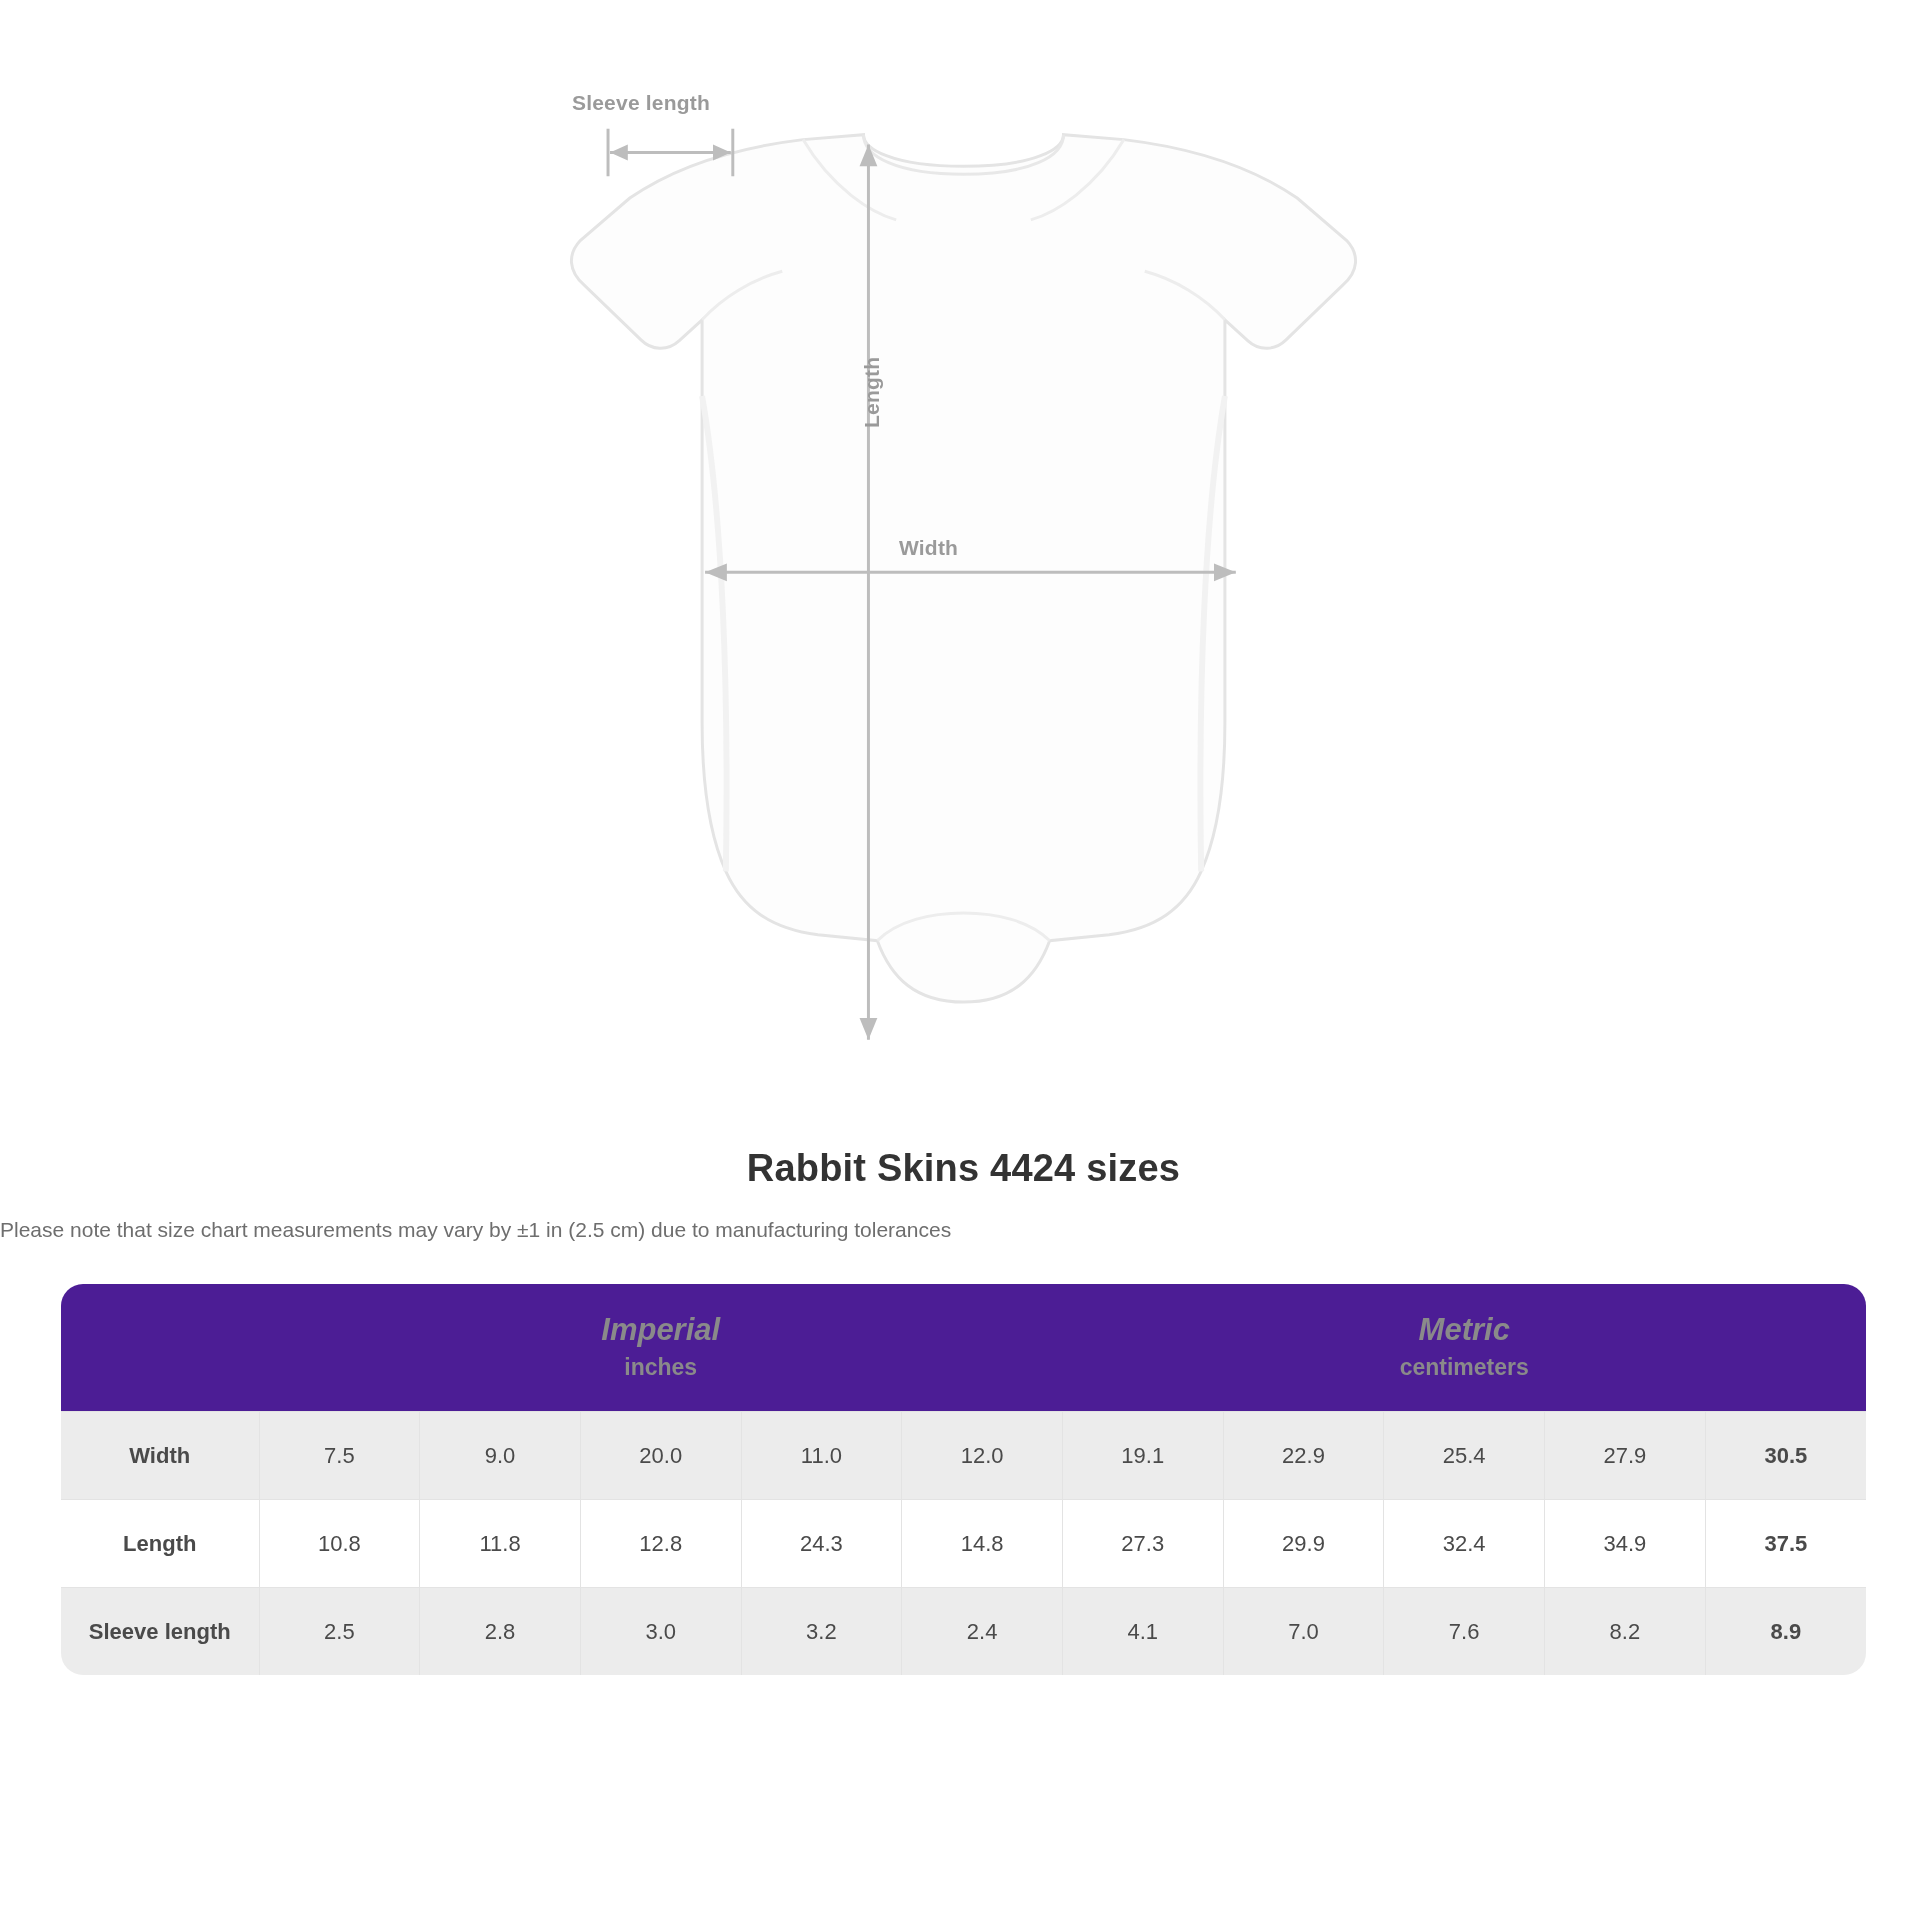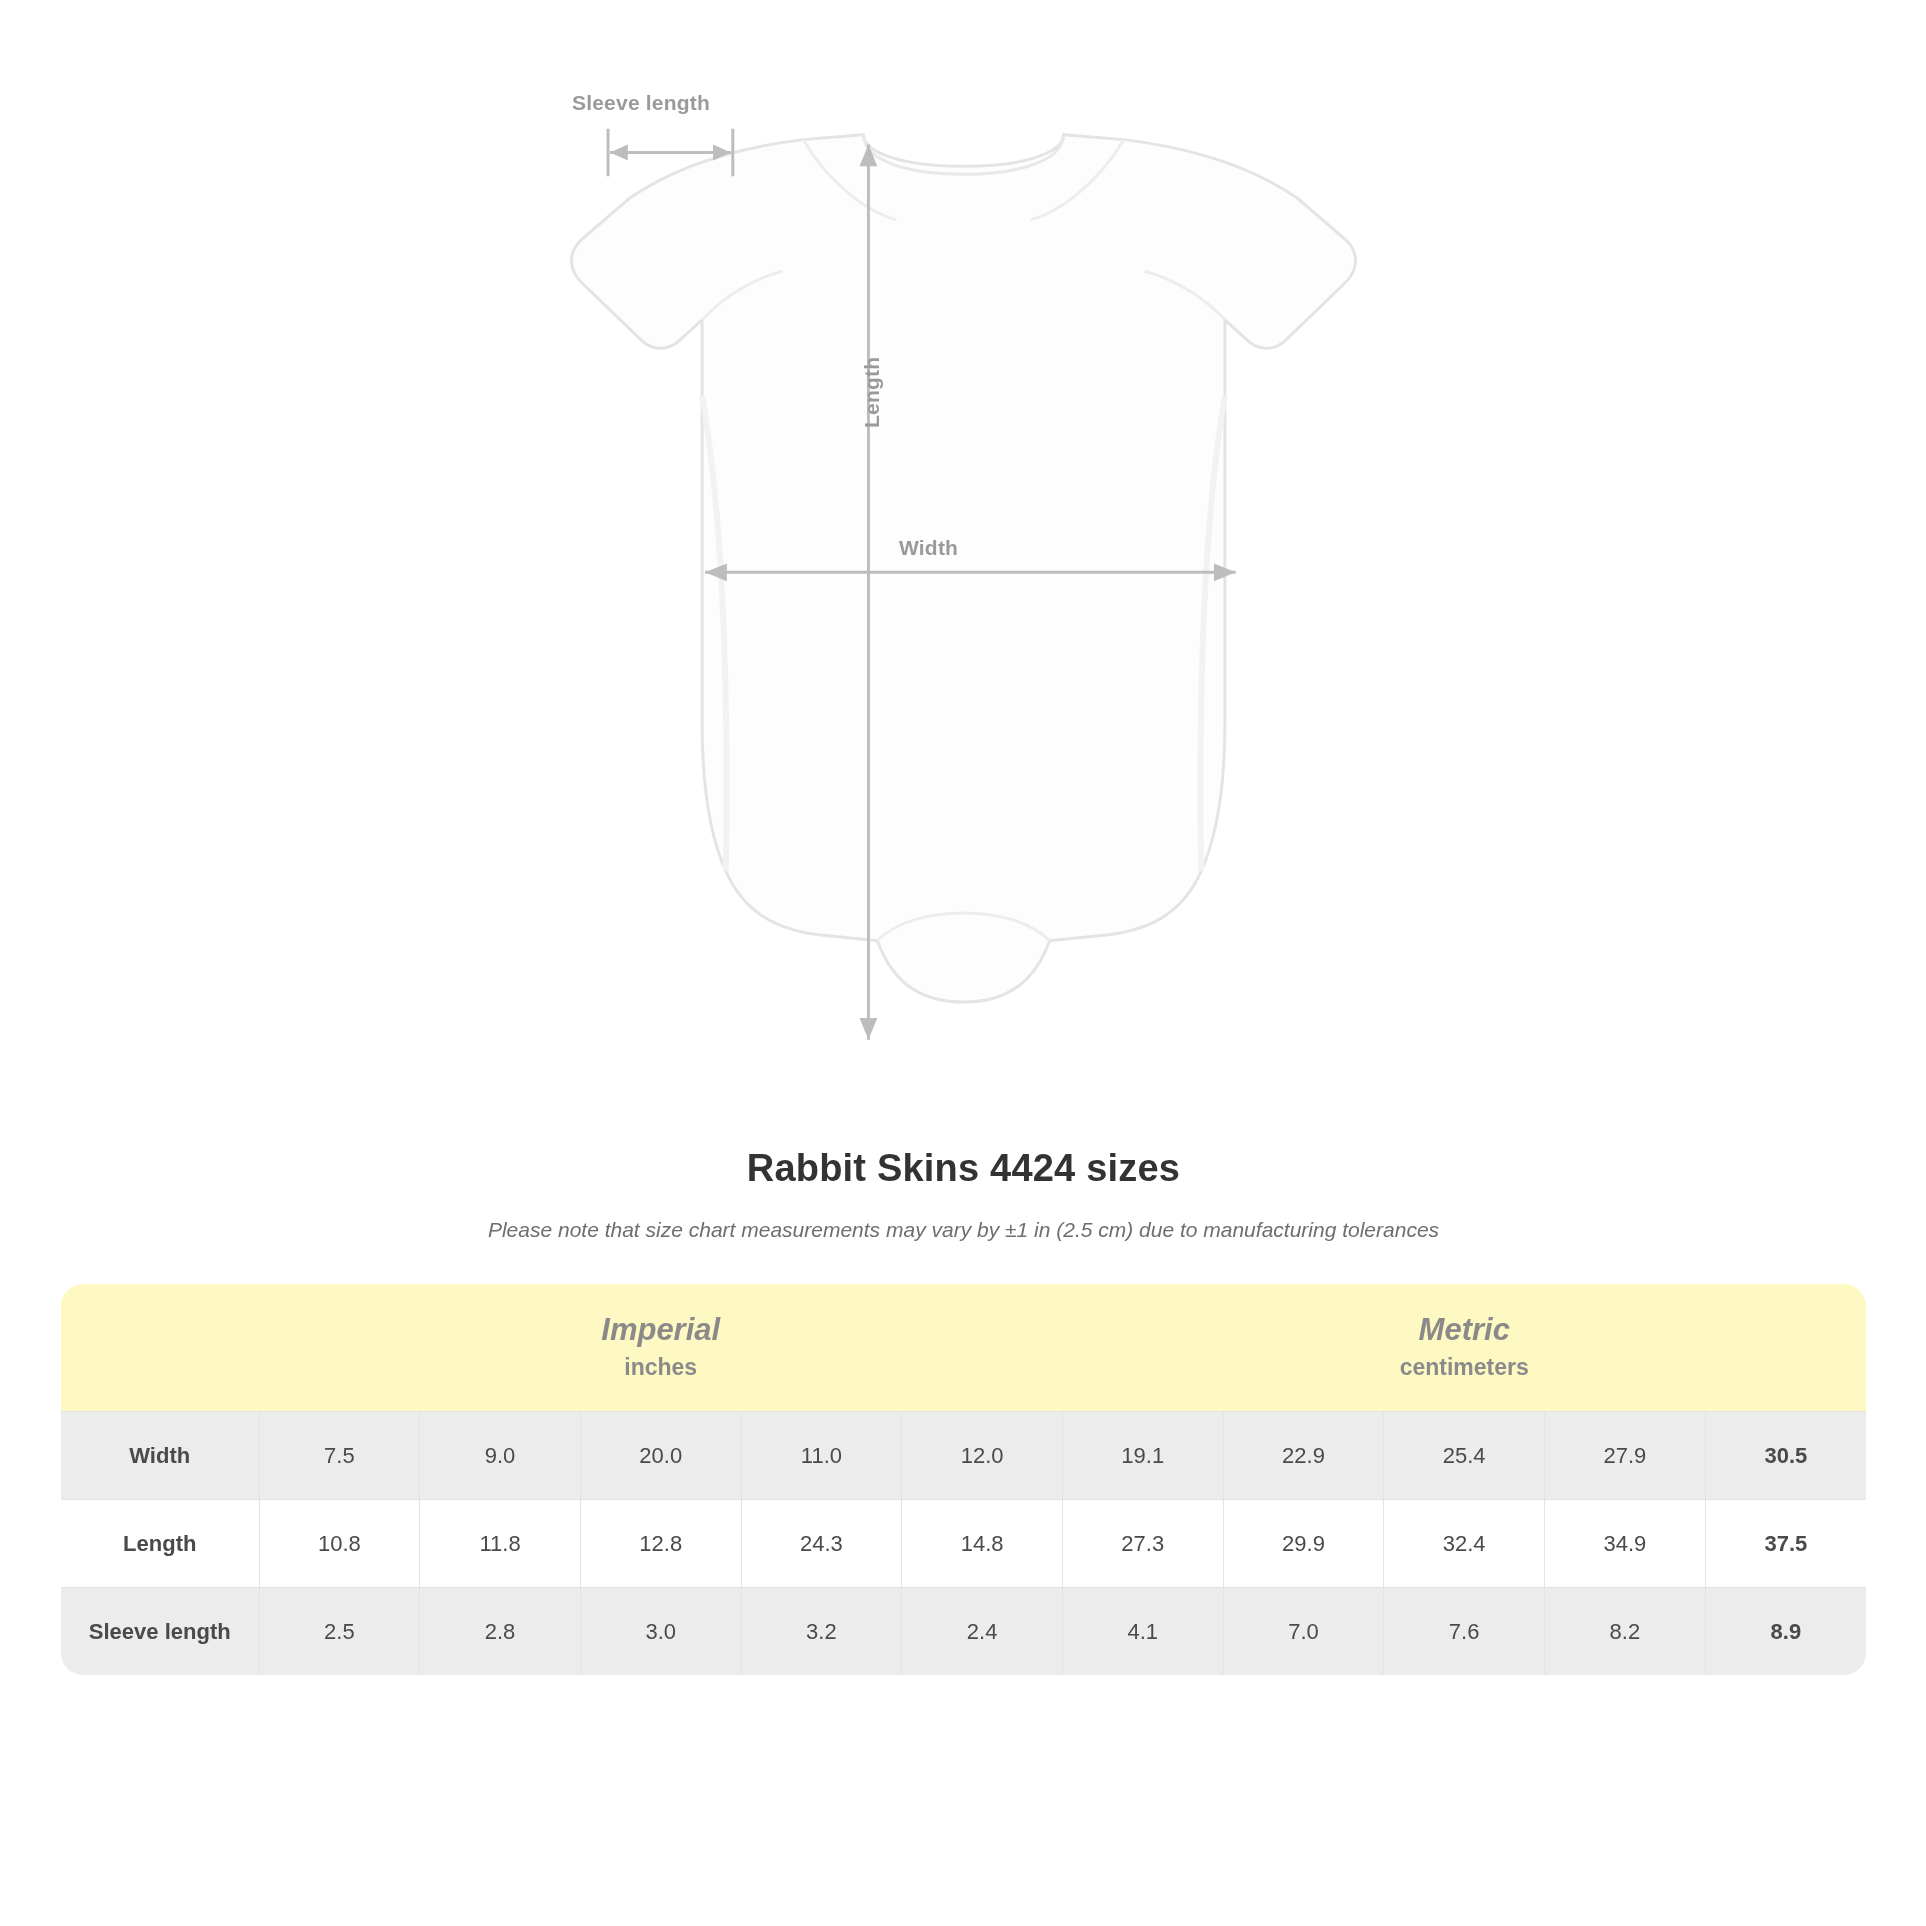--- a/index.html
+++ b/index.html
@@ -47,23 +47,22 @@
   #chart-title {
     text-align: center;
     font-size: 38px;
     font-weight: bold;
     color: #333333;
     margin: 8px;
     padding-top: 30px;
     letter-spacing: 0.2px;
   }
   #chart-note {
-    text-align: center;
+    text-align: left;
     font-size: 21px;
-    font-style: italic;
     color: #6e6e6e;
     margin: 0;
     padding-top: 20px;
   }
 
   
   #table-wrap {
     margin: 42px 61px 0 61px;
     border-radius: 22px;
     overflow: hidden;
@@ -76,21 +75,21 @@
   }
   th, td {
     text-align: center;
     vertical-align: middle;
     font-size: 22px;
     color: #4a4a4a;
     border: none;
   }
   
   tr.unit-row th {
-    background: #fef9c3;
+    background: #4c1d95;
     height: 127px;
     padding: 0;
   }
   .unit-name {
     font-size: 31px;
     font-style: italic;
     font-weight: bold;
     color: #8a8a8a;
     line-height: 1.25;
   }

